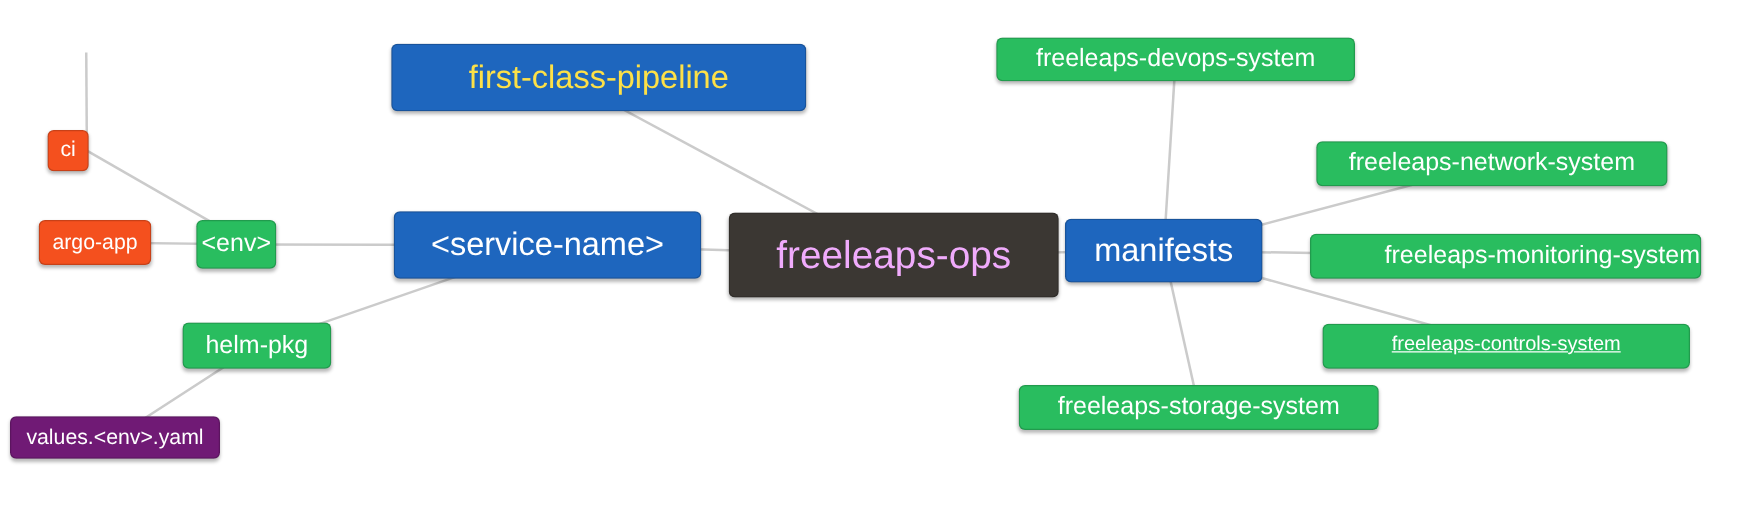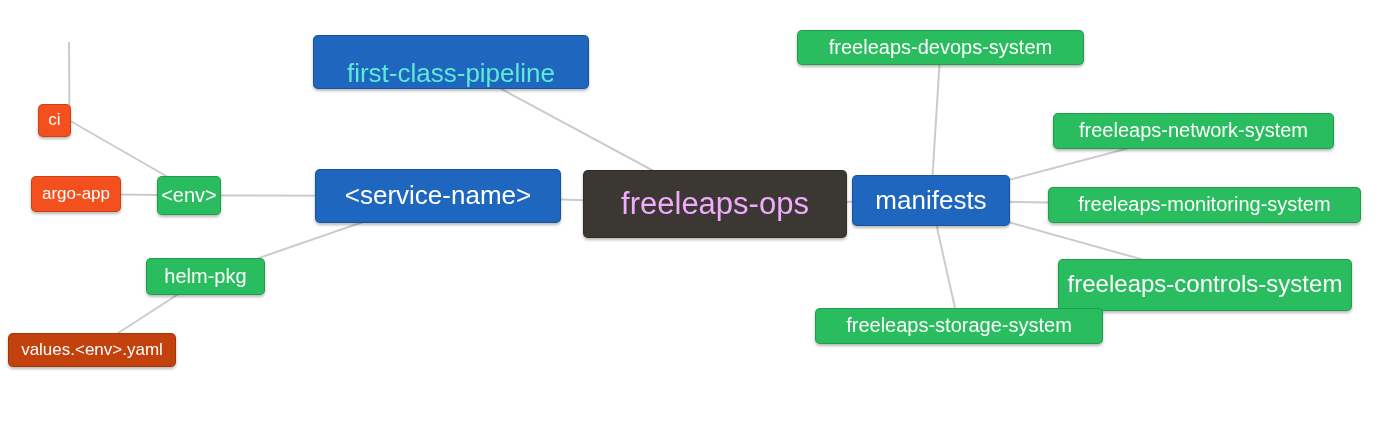--- a/index.html
+++ b/index.html
@@ -60,52 +60,52 @@
       <line x1="715" y1="204" x2="931" y2="200.5" stroke="#CBCBCB" stroke-width="2"></line>
       <line x1="931" y1="200.5" x2="940.5" y2="47.5" stroke="#CBCBCB" stroke-width="2"></line>
       <line x1="931" y1="200.5" x2="1193.5" y2="131" stroke="#CBCBCB" stroke-width="2"></line>
       <line x1="931" y1="200.5" x2="1204.5" y2="205" stroke="#CBCBCB" stroke-width="2"></line>
       <line x1="931" y1="200.5" x2="1205" y2="277" stroke="#CBCBCB" stroke-width="2"></line>
       <line x1="931" y1="200.5" x2="959" y2="326" stroke="#CBCBCB" stroke-width="2"></line>
     </svg>
 <div class="node" style="left: 583px; top: 170px; width: 264px; height: 68px; background: rgb(59, 55, 51); font-size: 31px; color: #f0abfc;">
       <span>freeleaps-ops</span>
     </div>
-    <div class="node" style="left: 313px; top: 35px; width: 276px; height: 54px; background: rgb(30, 102, 190); font-size: 26px; color: #5eead4; align-items: flex-end;">
+    <div class="node" style="left: 313px; top: 35px; width: 332px; height: 54px; background: rgb(30, 102, 190); font-size: 26px; color: #fde047;">
       <span>first-class-pipeline</span>
     </div>
     <div class="node" style="left: 315px; top: 169px; width: 246px; height: 54px; background: rgb(30, 102, 190); font-size: 26px; color: rgb(255, 255, 255);">
       <span>&lt;service-name&gt;</span>
     </div>
     <div class="node" style="left: 852px; top: 175px; width: 158px; height: 51px; background: rgb(30, 102, 190); font-size: 26px; color: rgb(255, 255, 255);">
       <span>manifests</span>
     </div>
     <div class="node" style="left: 157px; top: 176px; width: 64px; height: 39px; background: rgb(41, 189, 95); font-size: 20px; color: rgb(255, 255, 255);">
       <span>&lt;env&gt;</span>
     </div>
     <div class="node" style="left: 146px; top: 258px; width: 119px; height: 37px; background: rgb(41, 189, 95); font-size: 20px; color: rgb(255, 255, 255);">
       <span>helm-pkg</span>
     </div>
     <div class="node" style="left: 38px; top: 104px; width: 33px; height: 33px; background: rgb(244, 80, 30); font-size: 17px; color: rgb(255, 255, 255);">
       <span>ci</span>
     </div>
     <div class="node" style="left: 31px; top: 176px; width: 90px; height: 36px; background: rgb(244, 80, 30); font-size: 17px; color: rgb(255, 255, 255);">
       <span>argo-app</span>
     </div>
-    <div class="node" style="left: 8px; top: 333px; width: 168px; height: 34px; background: #c2410c; font-size: 17px; color: rgb(255, 255, 255);">
+    <div class="node" style="left: 8px; top: 333px; width: 168px; height: 34px; background: #701a75; font-size: 17px; color: rgb(255, 255, 255);">
       <span>values.&lt;env&gt;.yaml</span>
     </div>
     <div class="node" style="left: 797px; top: 30px; width: 287px; height: 35px; background: rgb(41, 189, 95); font-size: 20px; color: rgb(255, 255, 255);">
       <span>freeleaps-devops-system</span>
     </div>
     <div class="node" style="left: 1053px; top: 113px; width: 281px; height: 36px; background: rgb(41, 189, 95); font-size: 20px; color: rgb(255, 255, 255);">
       <span>freeleaps-network-system</span>
     </div>
-    <div class="node" style="left: 1048px; top: 187px; width: 313px; height: 36px; background: rgb(41, 189, 95); font-size: 20px; color: rgb(255, 255, 255);">
+    <div class="node" style="left: 1048px; top: 187px; width: 313px; height: 36px; background: rgb(41, 189, 95); font-size: 20px; color: rgb(255, 255, 255); justify-content: flex-end;">
       <span>freeleaps-monitoring-system</span>
     </div>
-    <div class="node" style="left: 1058px; top: 259px; width: 294px; height: 52px; background: rgb(41, 189, 95); font-size: 24px; color: rgb(255, 255, 255);">
+    <div class="node" style="left: 1058px; top: 259px; width: 294px; height: 36px; background: rgb(41, 189, 95); font-size: 16px; color: rgb(255, 255, 255); text-decoration: underline;">
       <span>freeleaps-controls-system</span>
     </div>
     <div class="node" style="left: 815px; top: 308px; width: 288px; height: 36px; background: rgb(41, 189, 95); font-size: 20px; color: rgb(255, 255, 255);">
       <span>freeleaps-storage-system</span>
     </div>
   </div>
 
 </body></html>

